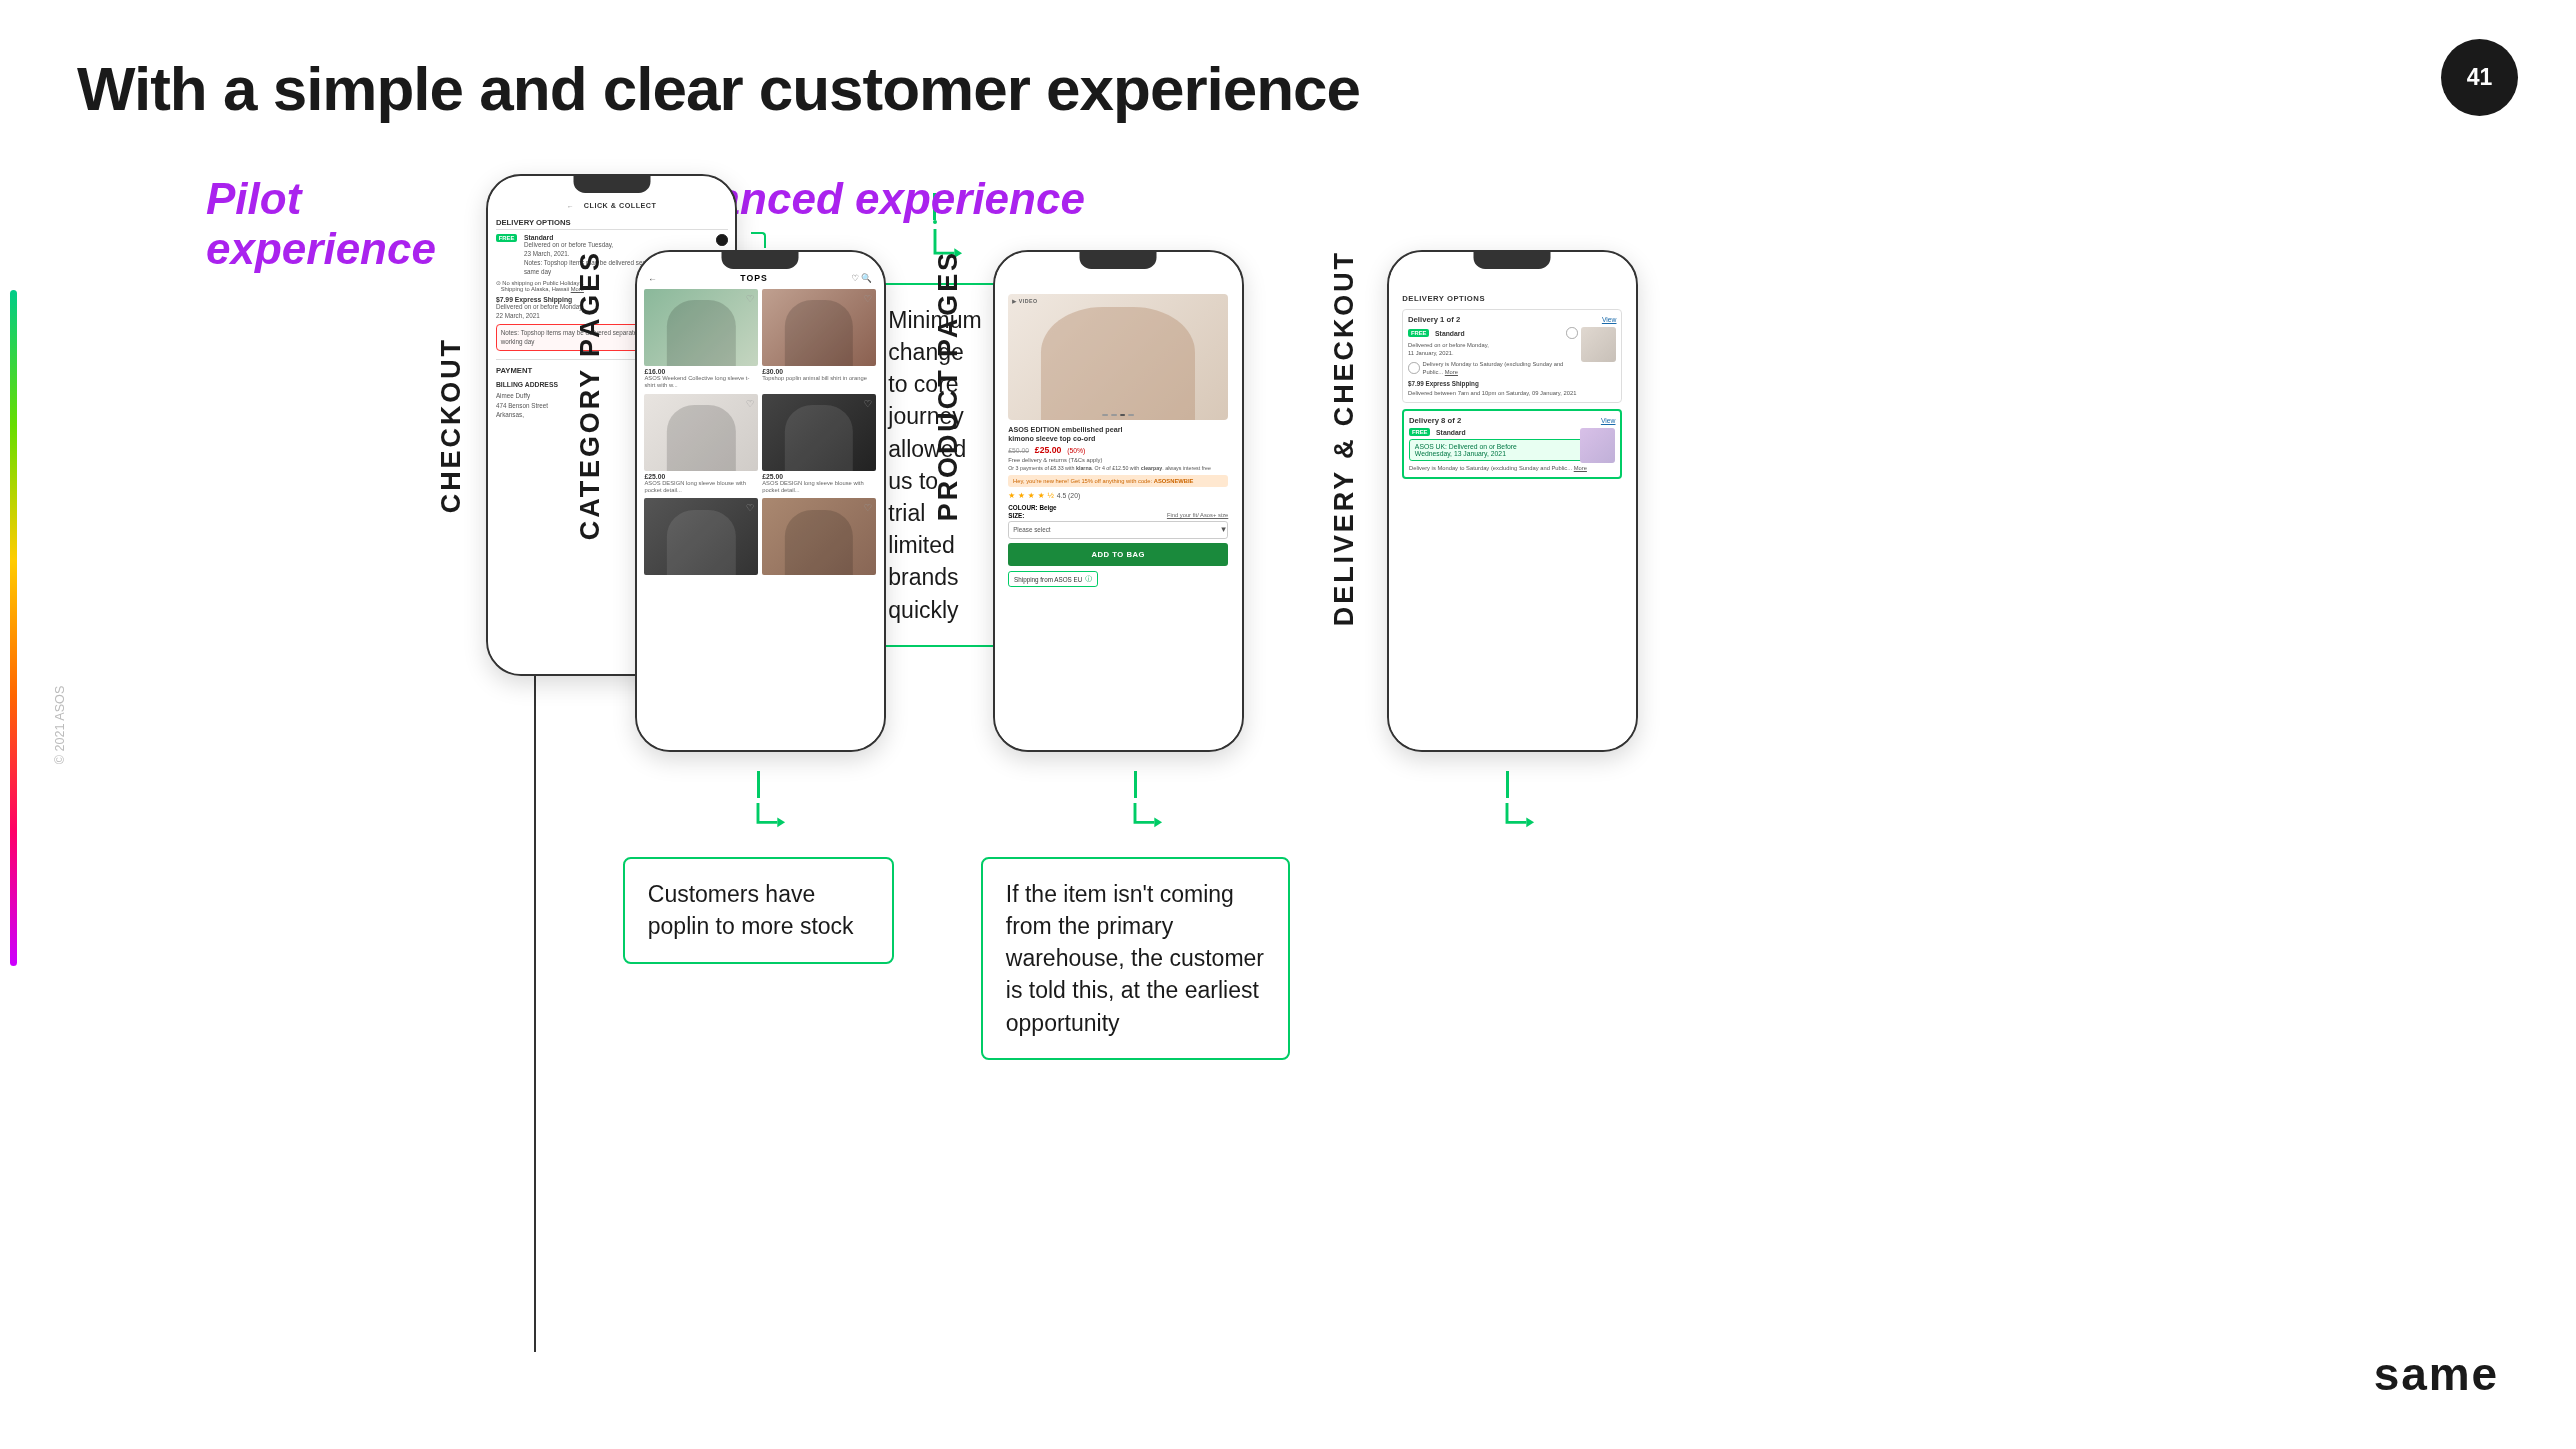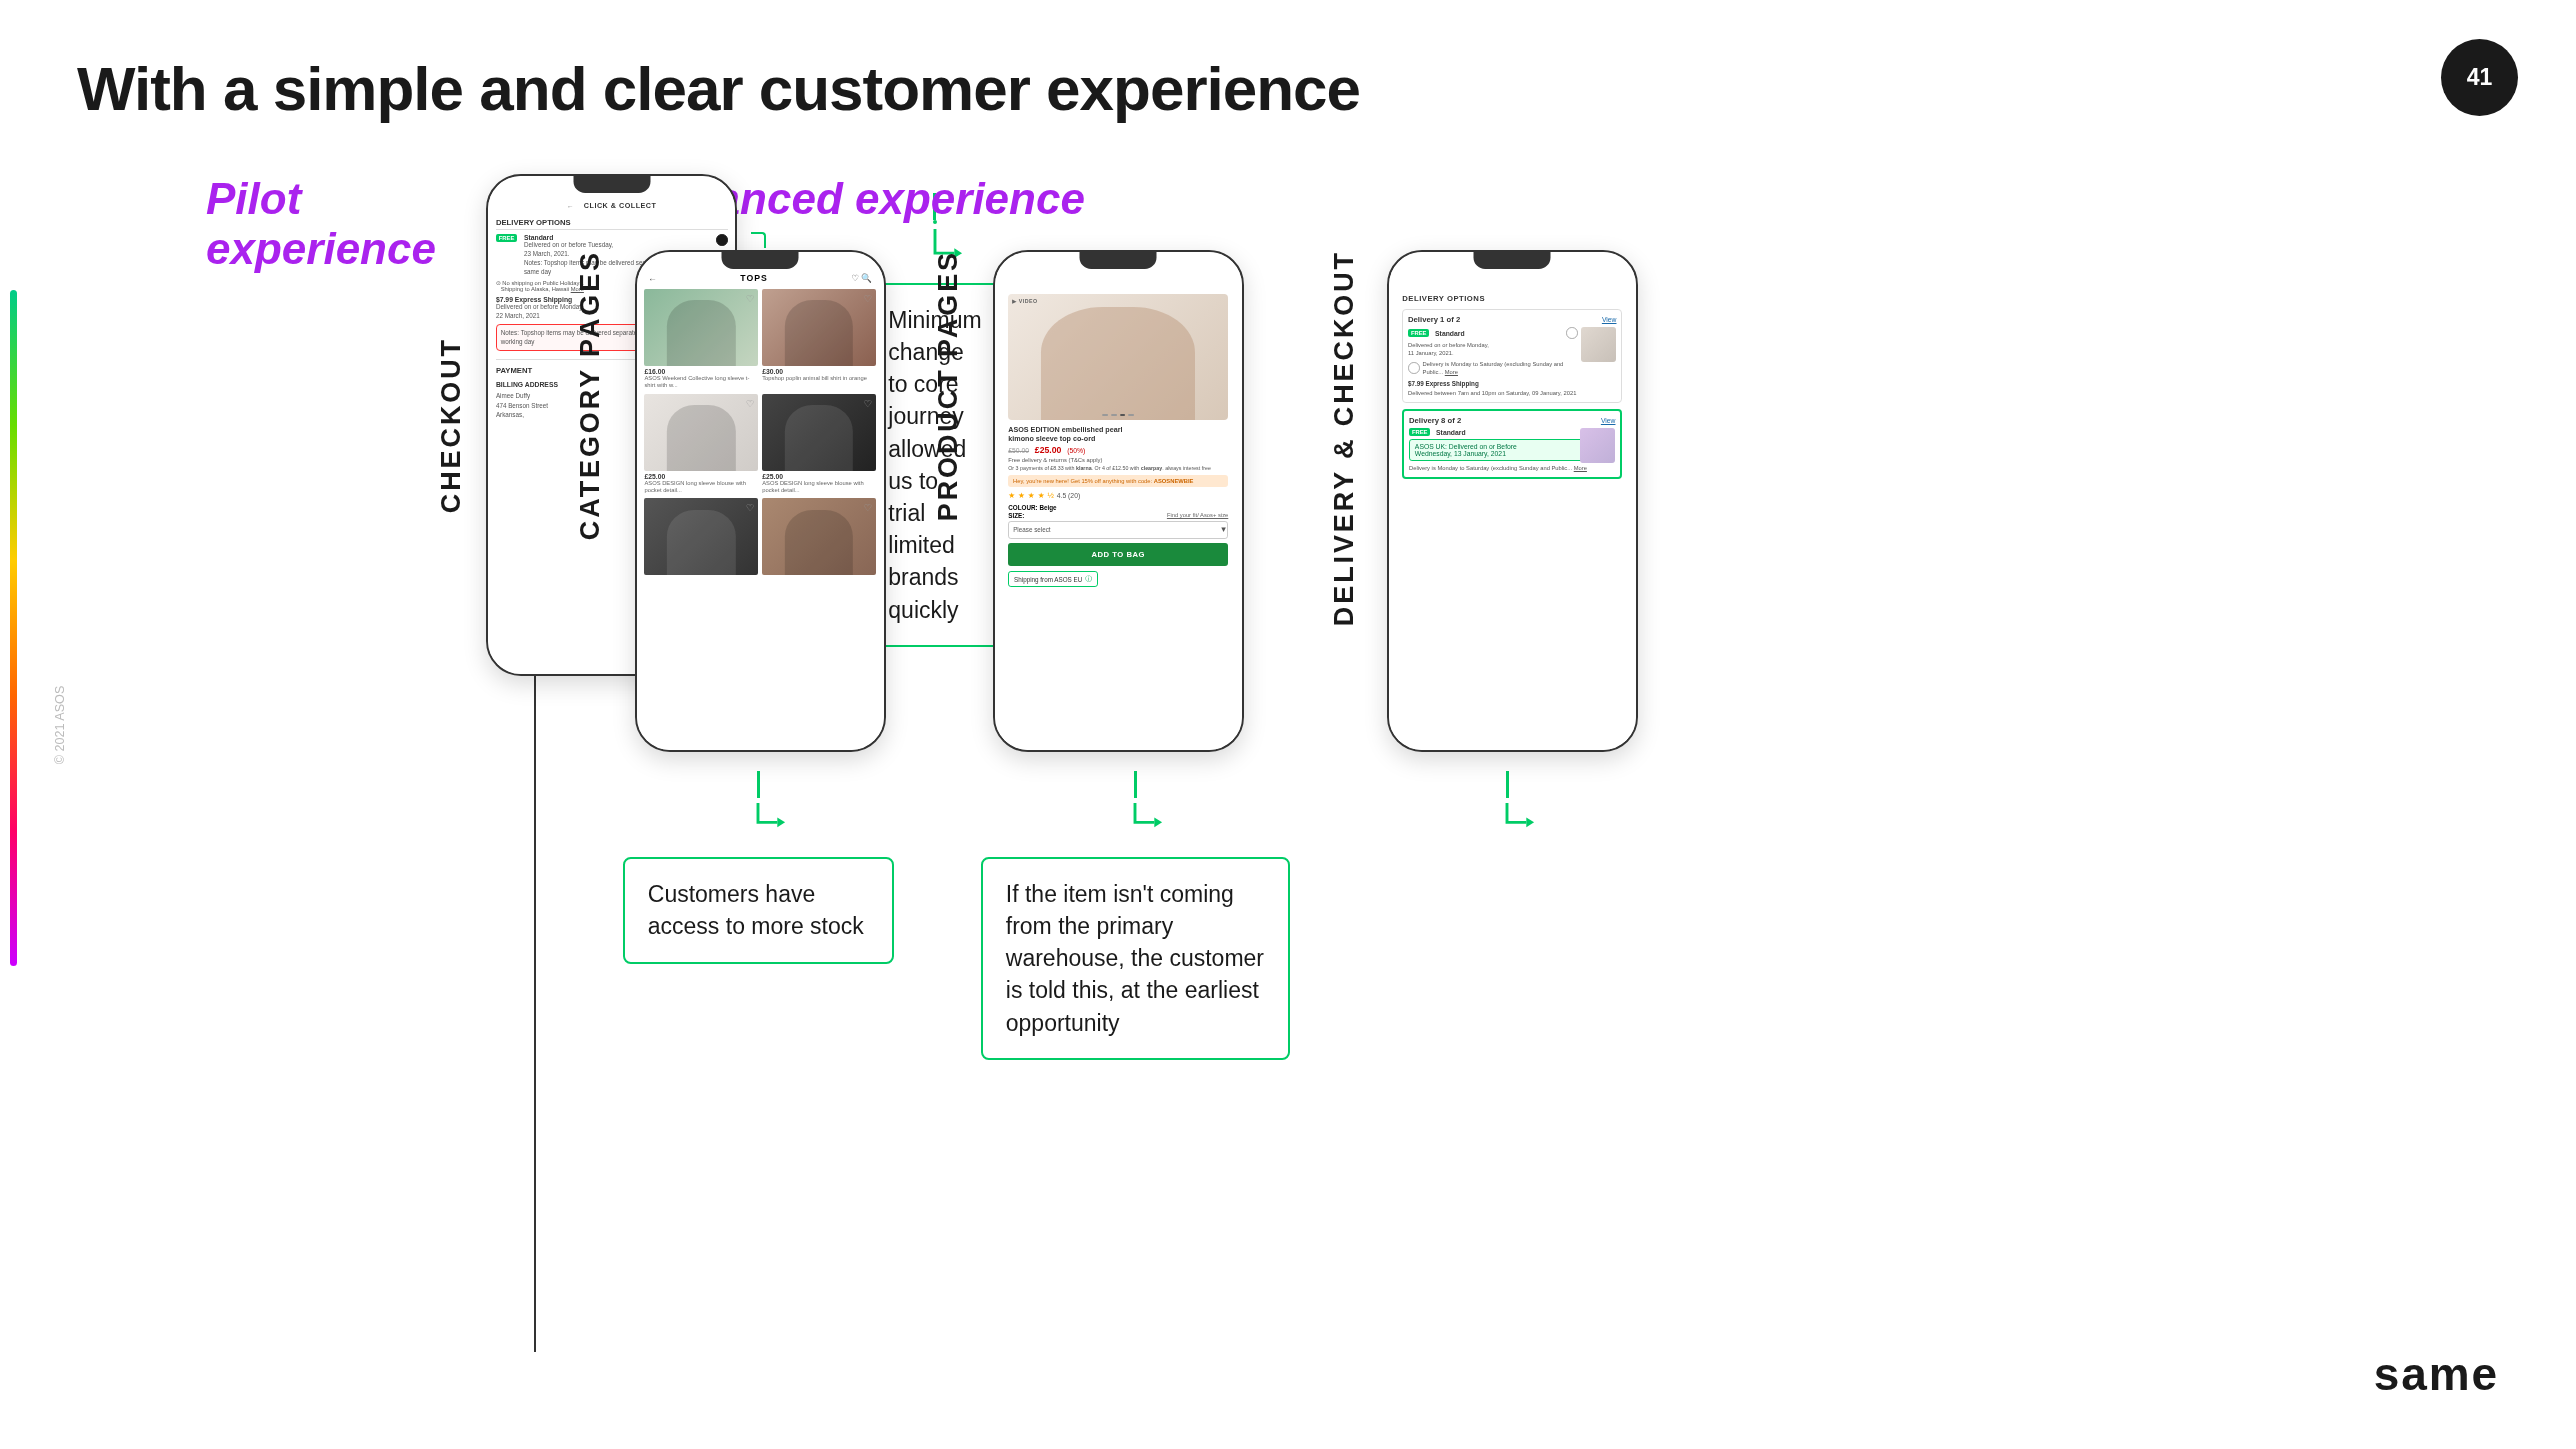--- a/index.html
+++ b/index.html
@@ -714,21 +714,21 @@
             </div>
           </div>
 
           <div class="caption-wrap" style="margin-left:48px;">
             <div style="width:2.9px;height:27px;background:#00cc66;margin:0 auto;"></div>
             <svg width="58" height="39" viewBox="0 0 60 40">
               <path d="M30 5 L30 25 L50 25" stroke="#00cc66" stroke-width="3" fill="none"></path>
               <polygon points="50,20 58,25 50,30" fill="#00cc66"></polygon>
             </svg>
             <div class="caption-box">
-              <span class="caption-text">Customers have access to more stock</span>
+              <span class="caption-text">Customers have poplin to more stock</span>
             </div>
           </div>
         </div>
 
         <div>
           <div style="display:flex;flex-direction:row;align-items:flex-start;gap:9.7px;">
             <div class="side-label">Product Pages</div>
             <div class="phone-mockup">
               <div class="phone-notch"></div>
               <div class="phone-screen">

